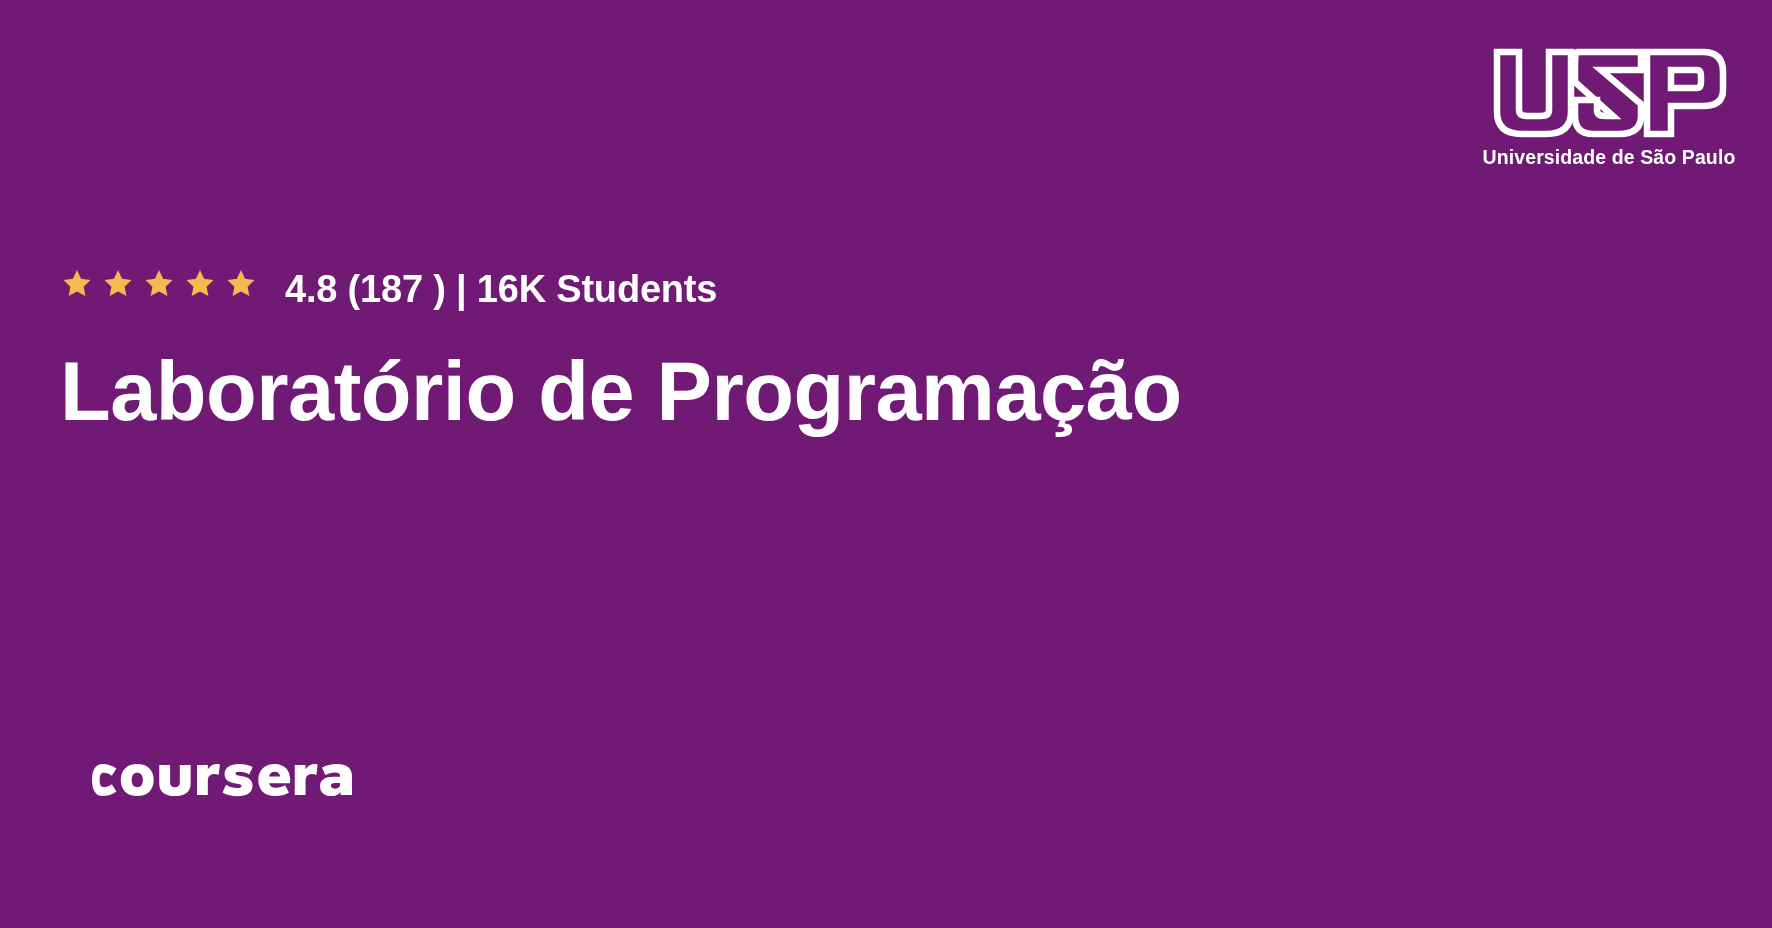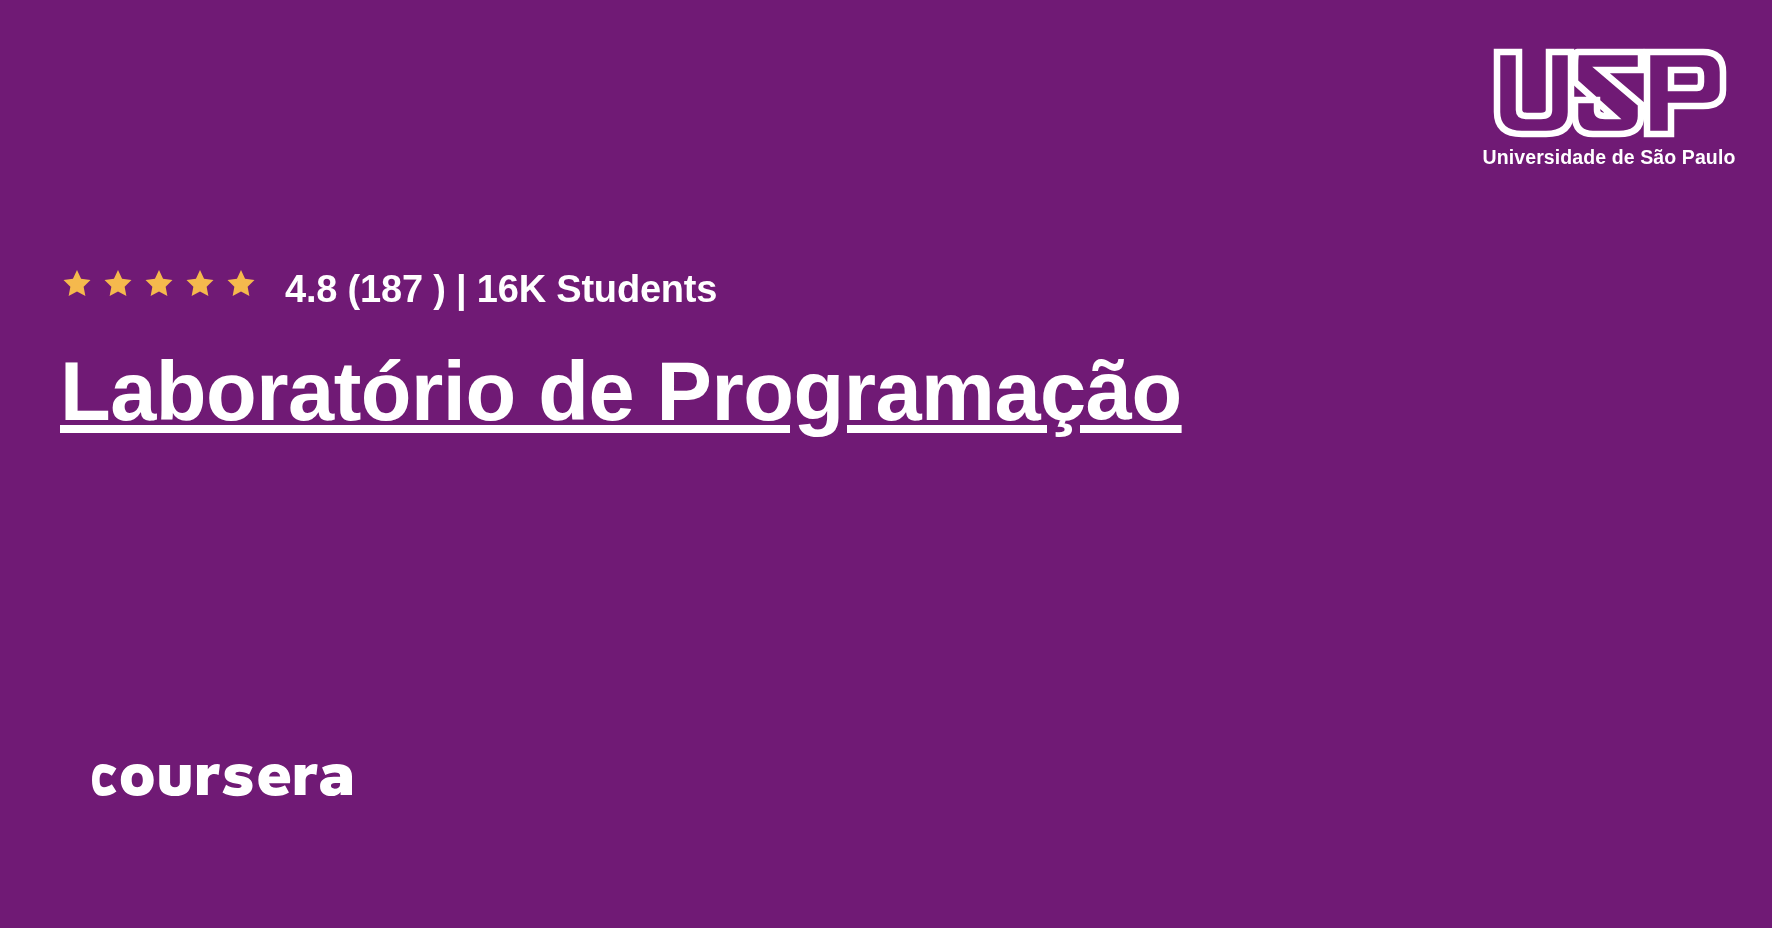--- a/index.html
+++ b/index.html
@@ -125,21 +125,21 @@
       <svg class="star" viewBox="0 0 24 24" aria-hidden="true">
         <polygon fill="#F5B94D" points="12,1.6 15.25,8.6 22.8,9.6 17.3,14.9 18.7,22.4 12,18.7 5.3,22.4 6.7,14.9 1.2,9.6 8.75,8.6"></polygon>
       </svg>
       <svg class="star" viewBox="0 0 24 24" aria-hidden="true">
         <polygon fill="#F5B94D" points="12,1.6 15.25,8.6 22.8,9.6 17.3,14.9 18.7,22.4 12,18.7 5.3,22.4 6.7,14.9 1.2,9.6 8.75,8.6"></polygon>
       </svg>
     </div>
     <div id="rating-text" style="color: rgb(255, 255, 255);">4.8 (187 ) | 16K Students</div>
   </div>
 
-  <h1 id="course-title" style="color: rgb(255, 255, 255); text-decoration: underline;">
+  <h1 id="course-title" style="color: rgb(255, 255, 255);">
     <span class="line">Laboratório de Programação</span>
   </h1>
 
   <div id="coursera-logo">
     <svg viewBox="0 0 262 54" aria-hidden="true">
       <g fill="#ffffff">
 
         <path d="M24.6 15.4c-4.0-3.0-8.9-4.6-14.0-4.6C4.6 10.8 0 15.6 0 27c0 11.4 4.6 16.2 10.6 16.2 5.1 0 10.0-1.6 14.0-4.6l-4.6-7.3c-2.4 1.8-5.2 2.9-8.0 2.9-2.6 0-4.3-1.6-4.3-7.2 0-5.6 1.7-7.2 4.3-7.2 2.8 0 5.6 1.1 8.0 2.9z"></path>
 
         <path d="M45.6 10.8C35.6 10.8 29 16.6 29 27s6.6 16.2 16.6 16.2S62.2 37.4 62.2 27 55.6 10.8 45.6 10.8zm0 23.4c-3.4 0-5.6-2.2-5.6-7.2s2.2-7.2 5.6-7.2 5.6 2.2 5.6 7.2-2.2 7.2-5.6 7.2z"></path>

